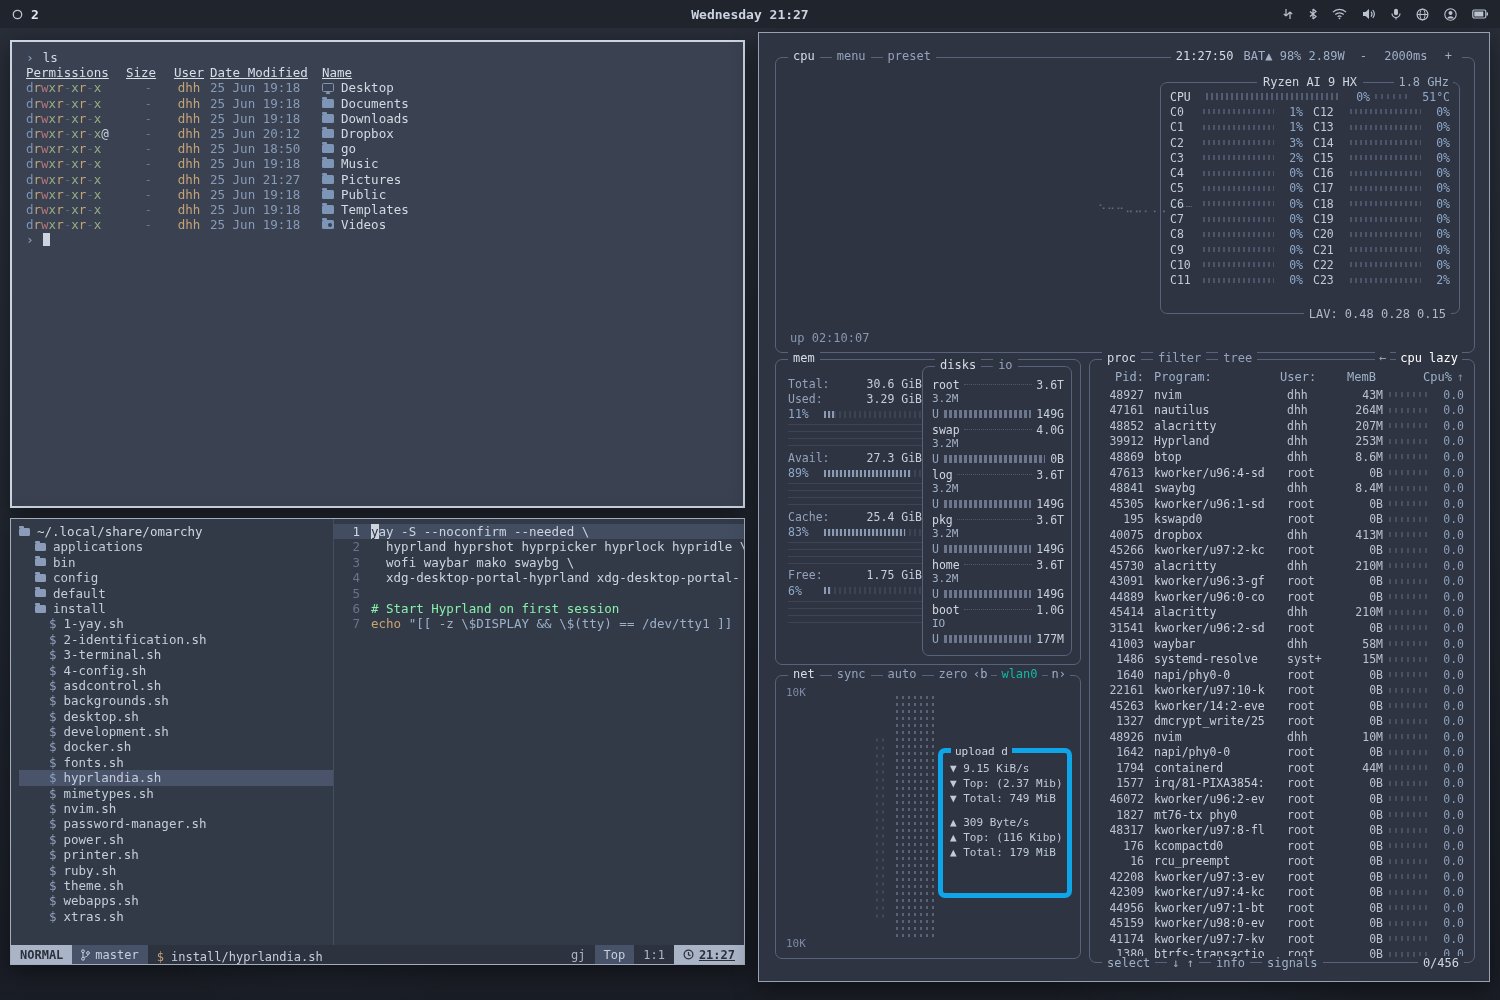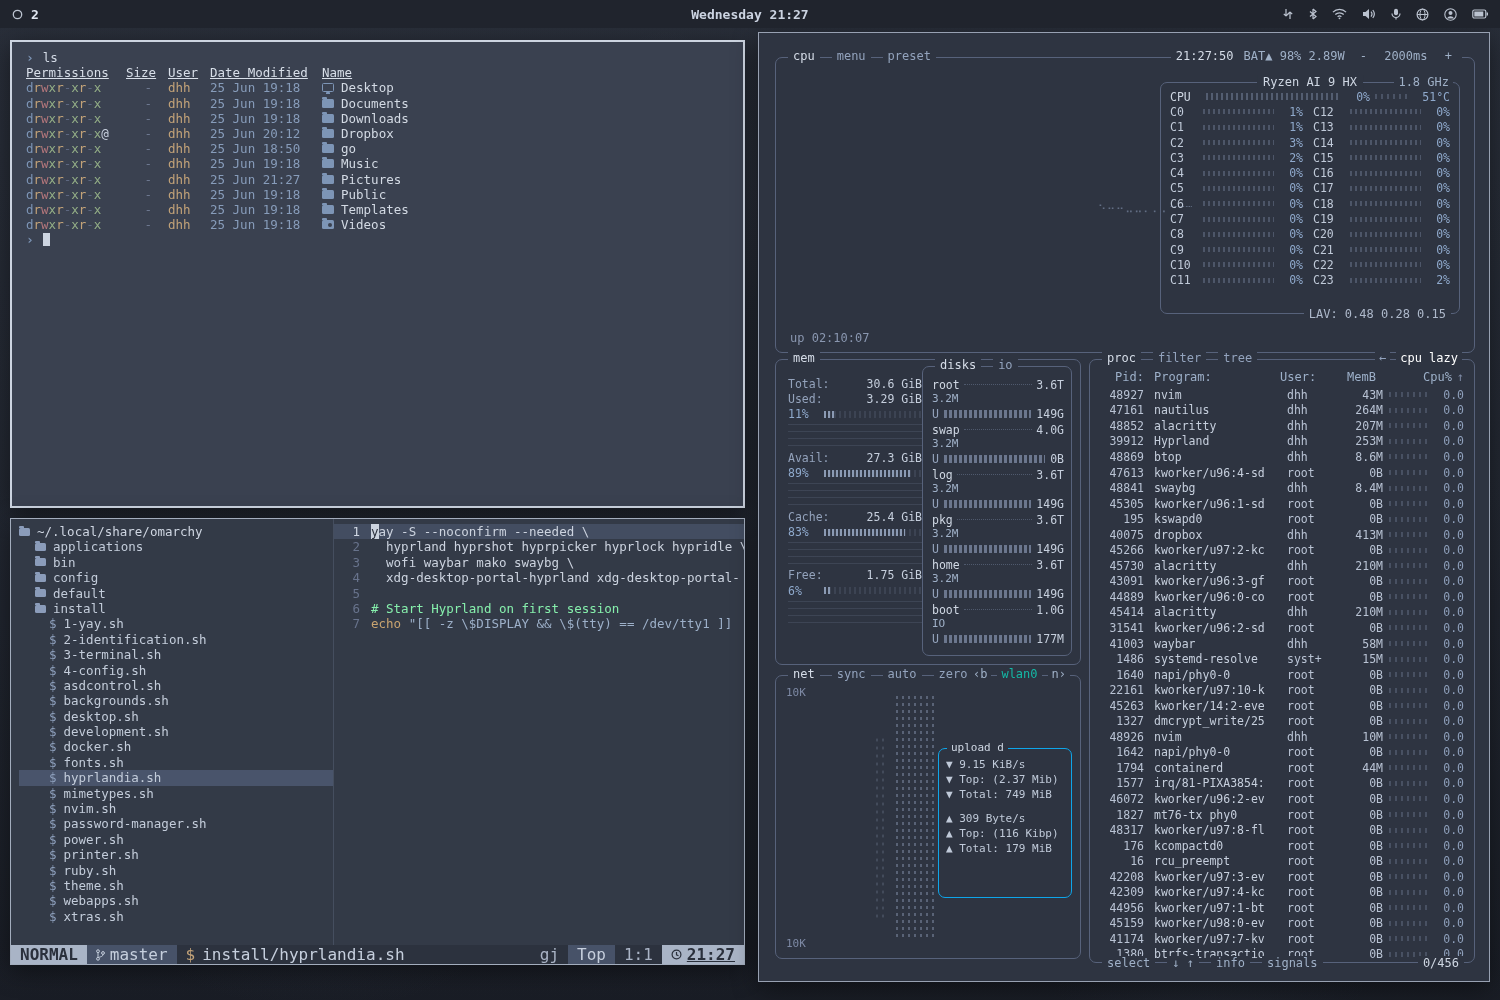--- a/index.html
+++ b/index.html
@@ -20,21 +20,21 @@
   .ticon{display:flex;align-items:center;opacity:.92;}
   
   .window{position:absolute;box-shadow:0 6px 24px rgba(0,0,0,.45);}
   
   .term{left:10px;top:40px;width:735px;height:468px;background:#3a4150;border:2px solid #ccd4e0;padding:8px 14px;font-size:12.5px;}
   .tline,.ls-row{display:flex;align-items:center;height:15.2px;line-height:15.2px;white-space:pre;}
   .psym{color:#7d95b6;font-weight:bold;margin-right:9px;font-size:13px;}
   .cmd{color:#d4dbe6;}
   .ls-perms{width:100px;}
   .ls-size{width:26px;text-align:right;color:#6d7890;}
-  .ls-user{width:42px;margin-left:16px;color:#c2a278;}
+  .ls-user{width:42px;margin-left:16px;color:#c2a278;text-align:center;}
   .ls-date{width:112px;color:#879cba;}
   .ls-name{display:flex;align-items:center;gap:7px;color:#d3dae4;}
   .ls-h{text-decoration:underline;color:#d8dfe9;}
   .pc-d{color:#7d95b6;} .pc-r{color:#c2a278;} .pc-w{color:#b5777c;} .pc-x{color:#93ae86;} .pc-n{color:#5d6780;} .pc-a{color:#c6cfdd;}
   .cursor-block{display:inline-block;width:7px;height:13px;background:#ccd4e0;}
   .fic{display:inline-block;width:12px;height:9px;position:relative;background:#7d95b6;border-radius:1.5px;flex:none;}
   .fic::before{content:"";position:absolute;top:-2px;left:0;width:5px;height:2px;background:#7d95b6;border-radius:1px 1px 0 0;}
   .fic-desktop{background:transparent;border:1.5px solid #7d95b6;}
   .fic-desktop::before{top:auto;bottom:-3px;left:2.5px;width:4px;height:2px;}
   .fic-video::after{content:"";position:absolute;right:2px;top:2.5px;width:4px;height:4px;border-radius:50%;background:#3a4150;}
@@ -49,21 +49,21 @@
   .tic-folder{display:inline-block;width:11px;height:8px;background:#8b9cba;border-radius:1.5px;position:relative;}
   .tic-folder::before{content:"";position:absolute;top:-2px;left:0;width:5px;height:2px;background:#8b9cba;border-radius:1px 1px 0 0;}
   .tic-sh{color:#8ea0bd;width:auto;}
   .codepane{flex:1;border-left:1px solid #454e5f;padding-top:5px;overflow:hidden;}
   .cl{display:flex;height:15.4px;line-height:15.4px;white-space:pre;}
   .lnum{width:26px;text-align:right;margin-right:11px;color:#68738c;flex:none;}
   .cursorline{background:#434d61;}
   .cursorline .lnum{color:#cfd6e2;}
   .sg-fg{color:#ccd3df;} .sg-comment{color:#86efac;} .sg-keyword{color:#c9a470;} .sg-string{color:#9db0c9;}
   .cursor-char{background:#ccd4e0;color:#2b313d;}
-  .statusline{height:19px;background:#2c323e;display:flex;align-items:flex-end;font-size:16px;white-space:pre;}
+  .statusline{height:19px;background:#2c323e;display:flex;align-items:flex-end;font-size:12px;white-space:pre;}
   .sl-mode{background:#a9b4c6;color:#2a303c;padding:0 9px;font-weight:bold;height:100%;display:flex;align-items:center;}
   .sl-branch{background:#475268;padding:0 9px;height:100%;display:flex;align-items:center;gap:5px;color:#c6cfdd;}
   .sl-file{padding:0 9px;color:#c6cfdd;display:flex;gap:7px;}
   .sl-file .pfx{color:#c2a278;}
   .sl-right{margin-left:auto;display:flex;height:100%;align-items:center;}
   .sl-seg{padding:0 9px;height:100%;display:flex;align-items:center;color:#aab4c6;}
   .sl-seg.alt{background:#475268;color:#c6cfdd;}
   .sl-time{background:#a9b4c6;color:#2a303c;padding:0 9px;height:100%;display:flex;align-items:center;gap:5px;font-weight:bold;text-decoration:underline;}
   
   .btop{left:758px;top:32px;width:732px;height:950px;background:#2e3441;border:1px solid #98a1b2;font-size:12px;}
@@ -109,21 +109,21 @@
   .dk-ul{color:#93a2bb;margin-right:5px;}
   .dk-bar{flex:1;height:8px;margin-right:5px;background:repeating-linear-gradient(90deg,#76829b 0 3px,transparent 3px 5px);opacity:.85;}
   .dk-uv{color:#c6cfdd;}
   .netbox{left:16px;top:642px;width:306px;height:284px;}
   .net-iface{position:absolute;top:-9px;right:10px;display:flex;gap:6px;}
   .net-iface span{background:#2e3441;padding:0 4px;color:#9fb0c7;}
   .net-iface .ifname{color:#14b8a6;}
   .net-scale{position:absolute;left:10px;color:#7d89a4;font-size:11px;}
   .net-graph{position:absolute;left:118px;top:18px;bottom:18px;width:44px;background-image:radial-gradient(rgba(150,165,195,.55) 1px,transparent 1.4px);background-size:6px 7px;opacity:.75;}
   .net-graph2{position:absolute;left:98px;top:60px;bottom:40px;width:12px;background-image:radial-gradient(rgba(150,165,195,.4) 1px,transparent 1.4px);background-size:6px 8px;opacity:.5;}
-  .netstats{position:absolute;right:8px;top:72px;width:134px;height:150px;border:1px solid #0ea5e9;border-radius:7px;padding:8px 7px 0;font-size:11px;}
+  .netstats{position:absolute;right:8px;top:72px;width:134px;height:150px;border:5px solid #0ea5e9;border-radius:7px;padding:8px 7px 0;font-size:11px;}
   .ns-title{position:absolute;top:-8px;left:8px;background:#2e3441;padding:0 4px;color:#cfd7e3;}
   .nrow{display:flex;align-items:center;height:15px;color:#c0cad9;white-space:pre;}
   #net-down{margin-top:9px;}
   .procbox{left:330px;top:326px;width:386px;height:604px;padding:8px 0 0;}
   .proc-sort{position:absolute;top:-9px;right:12px;display:flex;gap:6px;}
   .proc-sort span{background:#2e3441;padding:0 4px;color:#93a3bd;}
   .proc-sort .sort-label{color:#ffffff;}
   .p-head{display:flex;align-items:center;padding:2px 10px 3px;color:#9db0c9;font-size:12px;white-space:pre;}
   .ph-pid{width:44px;text-align:right;}
   .ph-prog{flex:1;margin-left:10px;}

